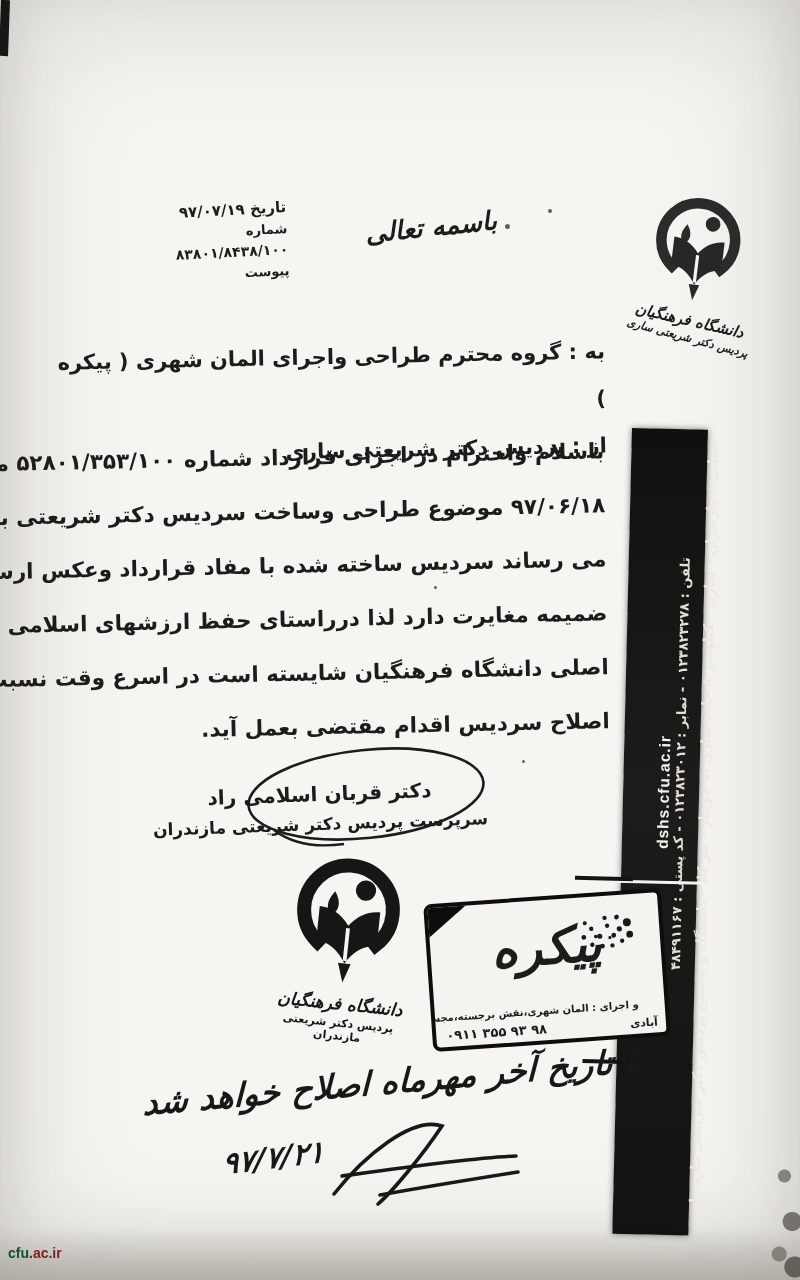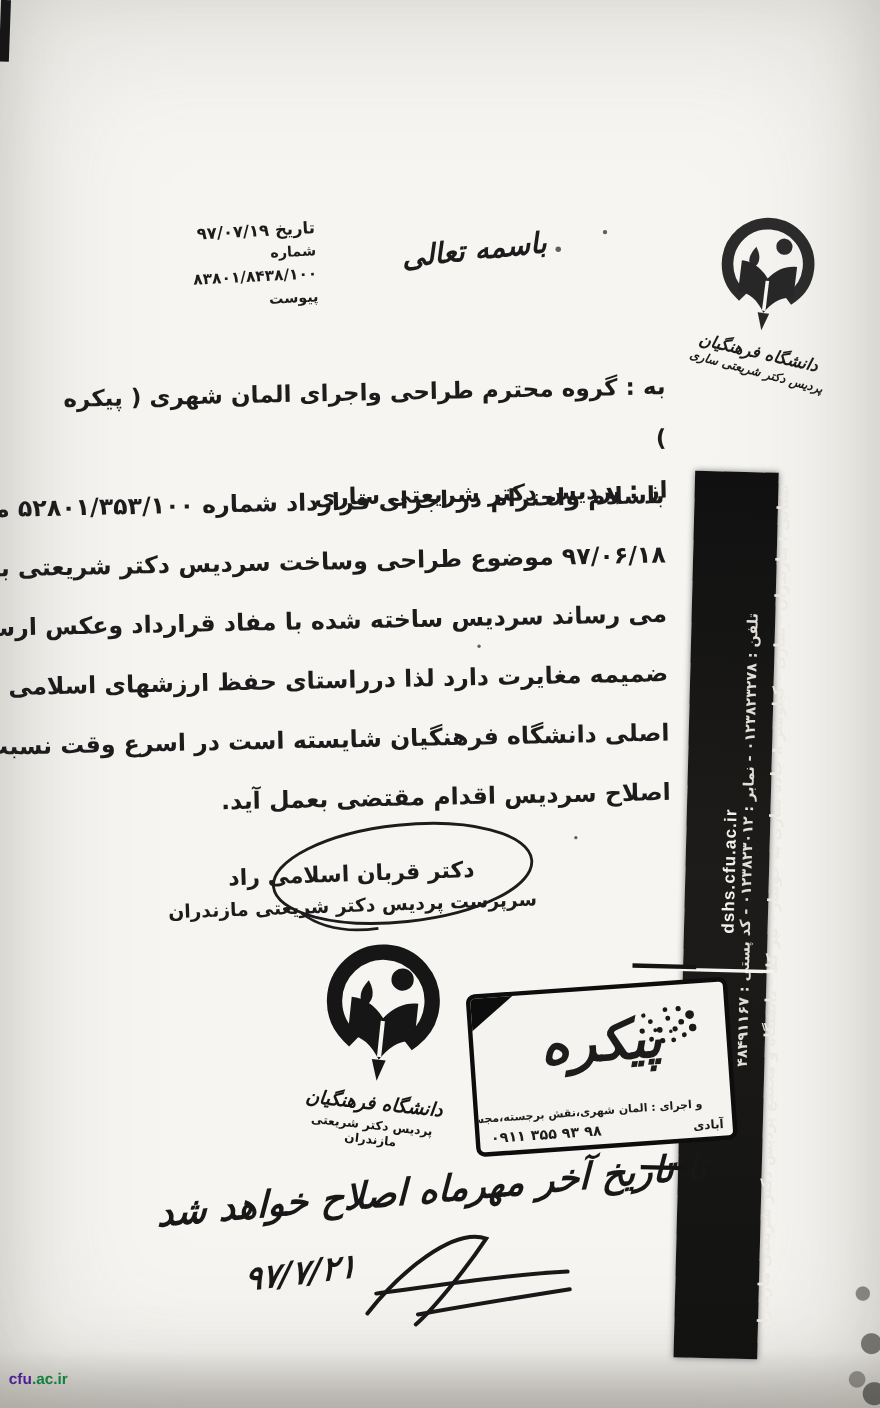--- a/index.html
+++ b/index.html
@@ -84,22 +84,22 @@
   .blotch-br{position:absolute;left:748px;top:1150px;width:52px;height:130px;
     background:
       radial-gradient(circle at 70% 20%, rgba(60,58,52,.55) 0 6px, transparent 7px),
       radial-gradient(circle at 85% 55%, rgba(50,48,44,.6) 0 9px, transparent 10px),
       radial-gradient(circle at 60% 80%, rgba(70,68,60,.5) 0 7px, transparent 8px),
       radial-gradient(circle at 90% 90%, rgba(40,40,36,.6) 0 10px, transparent 11px);}
   .speck{position:absolute;background:#3a3a36;border-radius:50%;opacity:.8;}
   
   .watermark{position:absolute;left:8px;top:1245px;font-size:14px;font-weight:bold;z-index:8;
     font-family:"Liberation Sans","DejaVu Sans",sans-serif;}
-  .wm-prefix{color:#4c1d95;}
-  .wm-suffix{color:#15803d;}
+  .wm-prefix{color:#14532d;}
+  .wm-suffix{color:#7f1d1d;}
 </style>
 </head>
 <body>
 
 <div class="page">
 
   <div class="corner-mark"></div>
   <div class="noise-bottom"></div>
   <div class="blotch-br"></div>
   <div class="speck" style="left:505px;top:224px;width:5px;height:5px;"></div>

